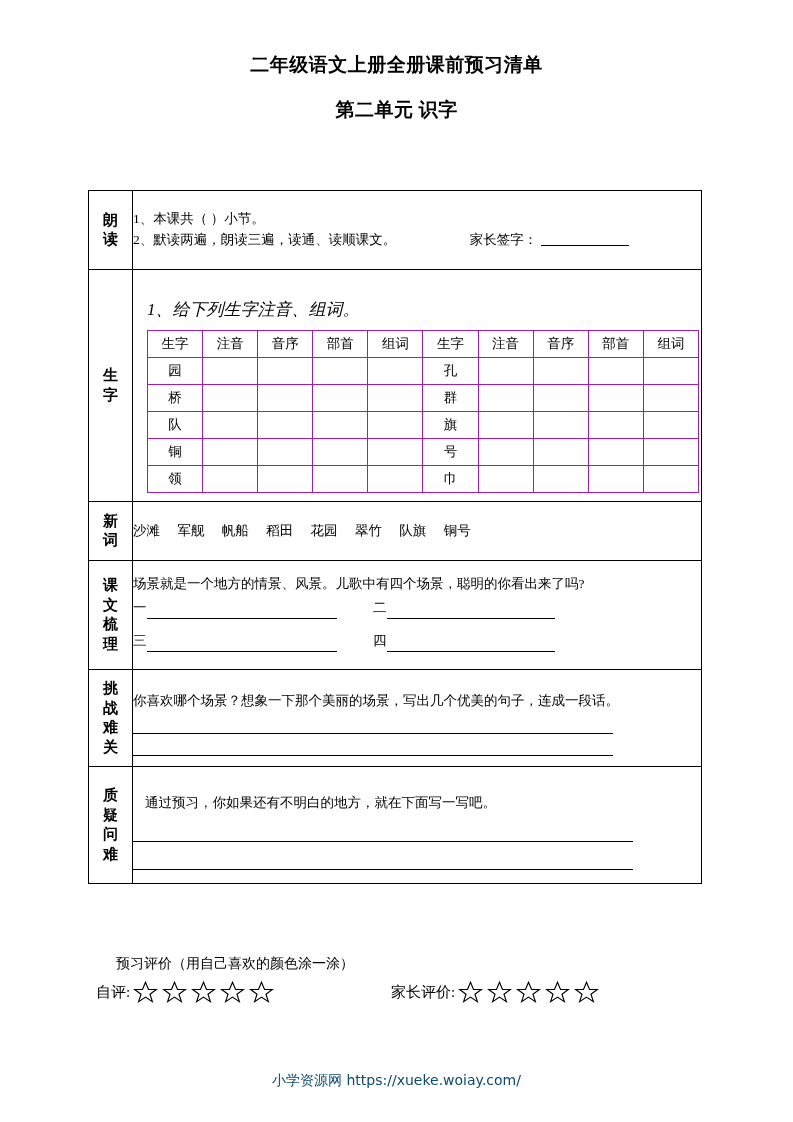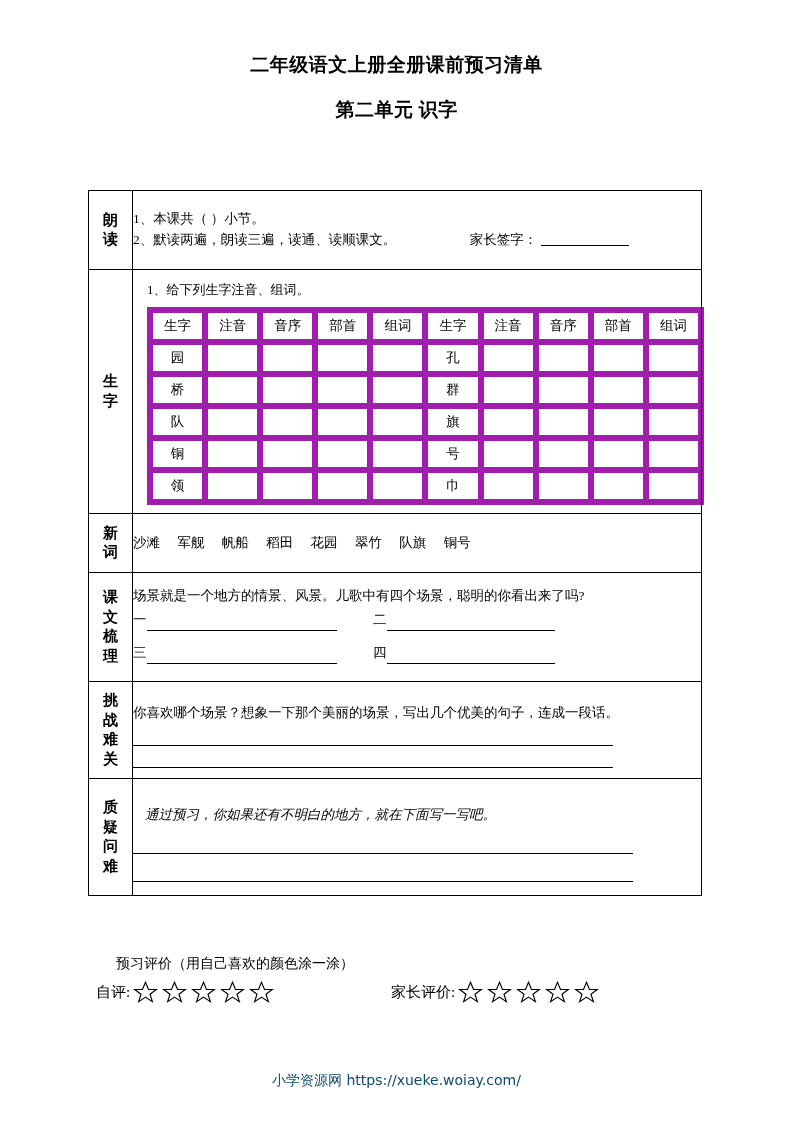--- a/index.html
+++ b/index.html
@@ -97,31 +97,32 @@
     height: 13px;
     vertical-align: -2px;
     margin-left: 4px;
   }
 
   
   .row-chars .body-cell {
     padding: 8px 6px 8px 10px;
   }
   .chars-prompt {
-    font-size: 13px;
-    margin: 2px 0 7px 4px;
+    font-size: 17px;
+    margin: 19px 0 7px 4px;
+    font-style: italic;
   }
   .char-table {
     width: 551px;
     border-collapse: collapse;
     table-layout: fixed;
     margin-left: 4px;
   }
   .char-table td, .char-table th {
-    border: 6px solid #a21caf;
+    border: 1px solid #a21caf;
     height: 26px;
     text-align: center;
     font-size: 13.5px;
     font-weight: normal;
     padding: 0;
   }
   .char-table col { width: 55.1px; }
 
   
   .row-words .body-cell { height: 58px; }
@@ -163,21 +164,21 @@
   
   .row-challenge .body-cell { height: 86px; padding-top: 10px; }
   .free-text { font-size: 13.5px; }
   .rule-line {
     border-bottom: 1.4px solid #000;
     height: 21px;
   }
   .row-challenge .rule-line { width: 480px; }
 
   
-  .row-questions .body-cell { height: 104px; padding-top: 12px; font-style: italic; }
+  .row-questions .body-cell { height: 104px; padding-top: 12px; }
   .row-questions .free-text { margin-left: 12px; }
   .row-questions .rule-line { width: 500px; margin-top: 6px; }
 
   
   .eval-title {
     position: absolute;
     left: 116px;
     top: 955px;
     font-size: 14px;
   }

